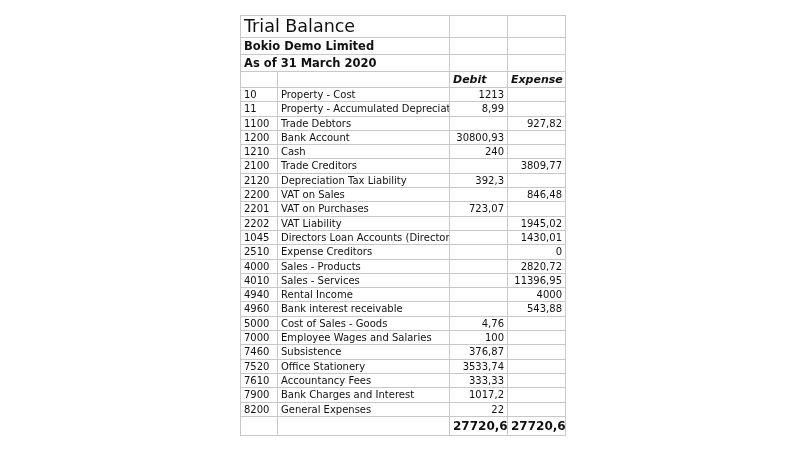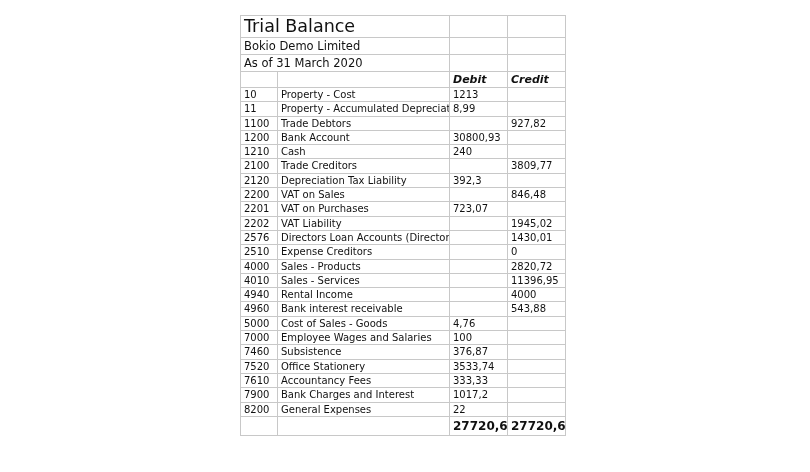--- a/index.html
+++ b/index.html
@@ -6,24 +6,24 @@
   body { width: 810px; height: 472px; position: relative; overflow: hidden;
          font-family: "DejaVu Sans", sans-serif; color: #111; }
   table.tb { position: absolute; left: 240px; top: 7px; border-collapse: collapse;
              table-layout: fixed; width: 325px; margin-top: 8px; }
   table.tb td { border: 1px solid #c8c8c8; padding: 0 3px; height: 13.3px; line-height: 13.3px;
                 font-size: 10px; white-space: nowrap; overflow: hidden; }
   col.c-code { width: 37px; }
   col.c-name { width: 172px; }
   col.c-debit { width: 58px; }
   col.c-credit { width: 58px; }
-  td.num { text-align: left; }
+  td.num { text-align: right; }
   tr.title td { height: 21px; line-height: 21px; }
   tr.title td.title-cell { font-size: 17.5px; }
-  tr.sub td { height: 16px; line-height: 16px; font-weight: normal; font-size: 11.5px; }
+  tr.sub td { height: 16px; line-height: 16px; font-weight: bold; font-size: 11.5px; }
   tr.hdr td { height: 15px; line-height: 15px; font-weight: bold; font-size: 11px; font-style: italic; }
   tr.total td { height: 18px; line-height: 18px; font-weight: bold; font-size: 12px; }
 </style>
 </head>
 <body>
 
 <table class="tb">
   <colgroup>
     <col class="c-code">
       <col class="c-name">
@@ -43,21 +43,21 @@
     </tr>
     <tr class="sub">
       <td colspan="2">As of 31 March 2020</td>
       <td></td>
       <td></td>
     </tr>
     <tr class="hdr">
       <td></td>
       <td></td>
       <td>Debit</td>
-      <td>Credit</td>
+      <td>Expense</td>
     </tr>
   <tr>
         <td>10</td>
         <td>Property - Cost</td>
         <td class="num">1213</td>
         <td class="num"></td>
       </tr>
       <tr>
         <td>11</td>
         <td>Property - Accumulated Depreciation</td>
@@ -106,21 +106,21 @@
         <td class="num">723,07</td>
         <td class="num"></td>
       </tr>
       <tr>
         <td>2202</td>
         <td>VAT Liability</td>
         <td class="num"></td>
         <td class="num">1945,02</td>
       </tr>
       <tr>
-        <td>2576</td>
+        <td>1045</td>
         <td>Directors Loan Accounts (Director 1)</td>
         <td class="num"></td>
         <td class="num">1430,01</td>
       </tr>
       <tr>
         <td>2510</td>
         <td>Expense Creditors</td>
         <td class="num"></td>
         <td class="num">0</td>
       </tr>

